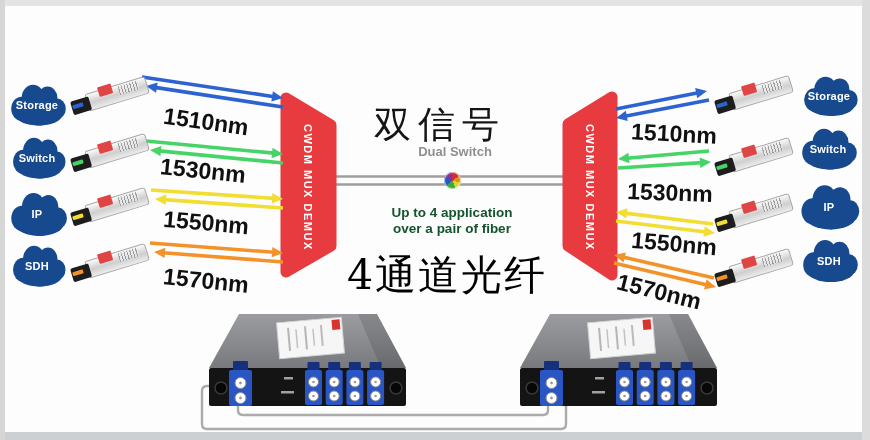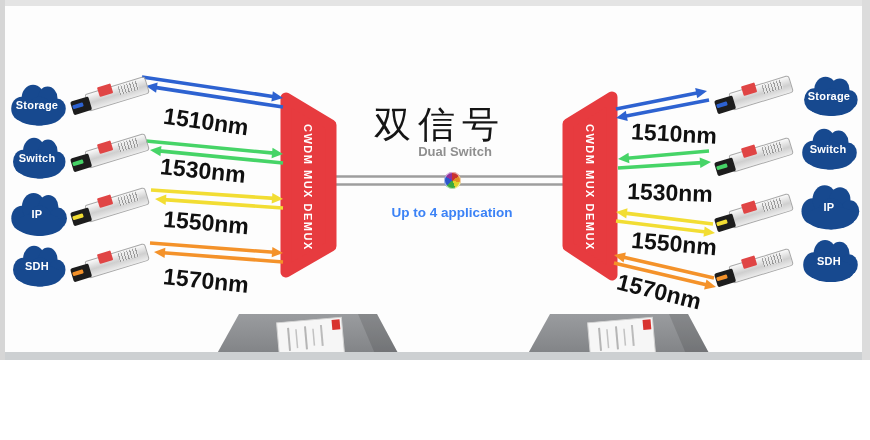--- a/index.html
+++ b/index.html
@@ -1,17 +1,17 @@
 <!DOCTYPE html>
 <html style="--mux-red: #e73b3f; --cloud-blue: #17498f; --fiber-gray: #9e9e9e; --cable-gray: #ababab;"><head>
 <meta charset="utf-8">
 <style>
   html,body{margin:0;padding:0;background:#fff;}
   #stage{
-    position:relative;width:870px;height:360px;overflow:hidden;background:#fdfdfd;
+    position:relative;width:870px;height:440px;overflow:hidden;background:#fdfdfd;
     font-family:"Liberation Sans",sans-serif;
     text-decoration:underline;
   }
   .abs{position:absolute;}
   
   #frame{position:absolute;inset:0;pointer-events:none;z-index:50;
     box-shadow:inset 5px 0 0 #d6d6d6, inset -8px 0 0 #dcdcdc, inset 0 6px 0 #e4e4e4, inset 0 -8px 0 #cdd0d2;}
   
   .cloud{position:absolute;}
   .cloud .cl-label{
@@ -29,21 +29,21 @@
     position:absolute;width:22px;height:150px;
     writing-mode:vertical-rl;text-orientation:mixed;
     color:#fff;font-size:11px;font-weight:700;letter-spacing:1.5px;
     display:flex;align-items:center;justify-content:center;text-align:center;
   }
   
   .cn-title{position:absolute;font-family:"DejaVu Serif",serif;color:#151515;
     font-size:37px;letter-spacing:7px;transform:translateX(-50%);white-space:nowrap;}
   .sub{position:absolute;transform:translateX(-50%);color:#8f8f8f;font-size:13px;
     font-weight:700;white-space:nowrap;}
-  .note{position:absolute;transform:translateX(-50%);color:#3b82f6;font-size:13.5px;
+  .note{position:absolute;transform:translateX(-50%);color:#14532d;font-size:13.5px;
     font-weight:600;line-height:16px;text-align:right;white-space:nowrap;}
   .cn-big{position:absolute;font-family:"DejaVu Serif",serif;color:#000;
     font-size:41px;letter-spacing:2px;transform:translateX(-50%);white-space:nowrap;}
   
   .ball{position:absolute;width:17px;height:17px;border-radius:50%;
     background:conic-gradient(#c9332e 0 55deg,#e08b26 55deg 105deg,#ded32a 105deg 160deg,#3ba93f 160deg 225deg,#2b57c9 225deg 300deg,#8e2f9e 300deg 360deg);
     box-shadow:0 0 0 1px rgba(255,255,255,.6) inset;}
   
   .sfp{position:absolute;width:80px;height:26px;transform:rotate(-17deg);}
   .sfp .body{position:absolute;left:16px;top:4px;width:61px;height:16px;border-radius:2px 3px 3px 2px;
@@ -309,15 +309,17 @@
   <div class="wl" style="left:674px;top:244px;--rot:5deg;">1550nm</div>
   <div class="wl" style="left:659px;top:292px;--rot:14deg;">1570nm</div>
 
   <div class="muxtext" style="left:297px;top:112px;">CWDM MUX DEMUX</div>
   <div class="muxtext" style="left:579px;top:112px;">CWDM MUX DEMUX</div>
 
   <div class="cn-title" style="left:440px;top:100px;">双信号</div>
   <div class="sub" style="left:455px;top:144px;">Dual Switch</div>
   <div class="ball" style="left:444px;top:172px;"></div>
   <div class="note" style="left:452px;top:205px;">Up to 4 application</div>
+  <div class="note" style="left:452px;top:221px;">over a pair of fiber</div>
+  <div class="cn-big" style="left:447px;top:248px;">4通道光纤</div>
 
   <div id="frame"></div>
 </div>
 
 </body></html>

